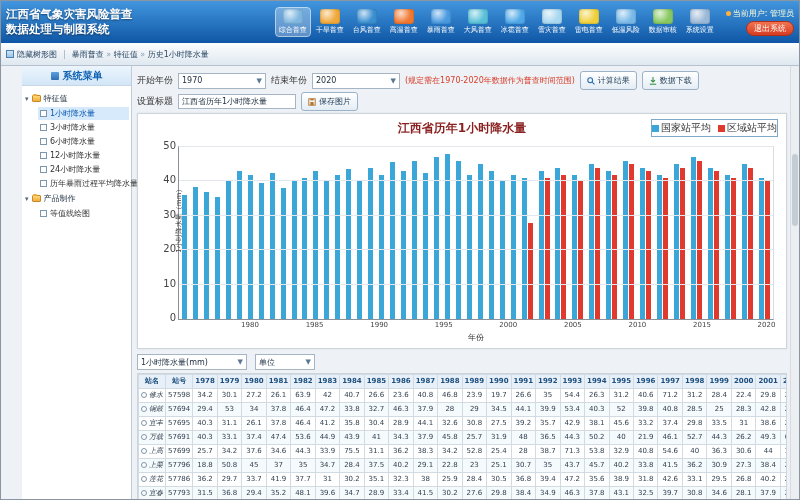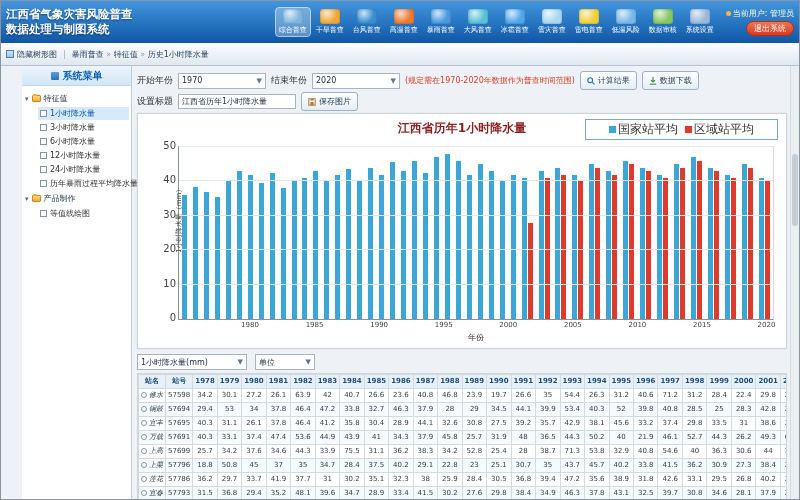--- a/index.html
+++ b/index.html
@@ -72,21 +72,21 @@
          background:linear-gradient(#ffffff,#e4edf5); border-radius:3px; font-size:8px;
          color:#1d3a55; padding:3px 6px; cursor:pointer; font-family:inherit; white-space:nowrap; }
   .txt-in { border:1px solid #a6b5c4; height:15px; font-size:8px; padding:0 3px; width:118px;
             color:#234; font-family:inherit; }
 
   
   .chart-panel { position:relative; background:#fff; border:1px solid #ccd4dc; height:236px;
                  margin-top:2px; box-shadow:0 0 2px rgba(0,0,0,.08); }
   .chart-title { text-align:center; color:#8a1f1f; font-weight:bold; font-size:12px; padding-top:6px; }
   .legend { position:absolute; top:5px; right:8px; border:1px solid #7da8c8; background:#fff;
-            display:flex; gap:7px; padding:1px 23px; font-size:12px; color:#333; }
+            display:flex; gap:7px; padding:1px 0; font-size:10px; color:#333; }
   .lg-item { display:flex; align-items:center; gap:2px; }
   .lg-sw { width:7px; height:7px; }
   .plot { position:absolute; left:40px; right:12px; top:32px; bottom:28px;
           border:1px solid #d7dde3; border-left:1px solid #8a9198; border-bottom:1px solid #8a9198; }
   .gline { position:absolute; left:0; right:0; border-top:1px solid #e4e8ec; }
   .ylab { position:absolute; right:100%; margin-right:3px; font-size:10px; color:#444;
           transform:translateY(4px); white-space:nowrap; }
   .bars { position:absolute; left:0; right:0; top:0; bottom:0; display:flex;
           align-items:flex-end; justify-content:space-between; padding:0 3px; }
   .bgroup { display:flex; align-items:flex-end; gap:1px; height:100%; }

